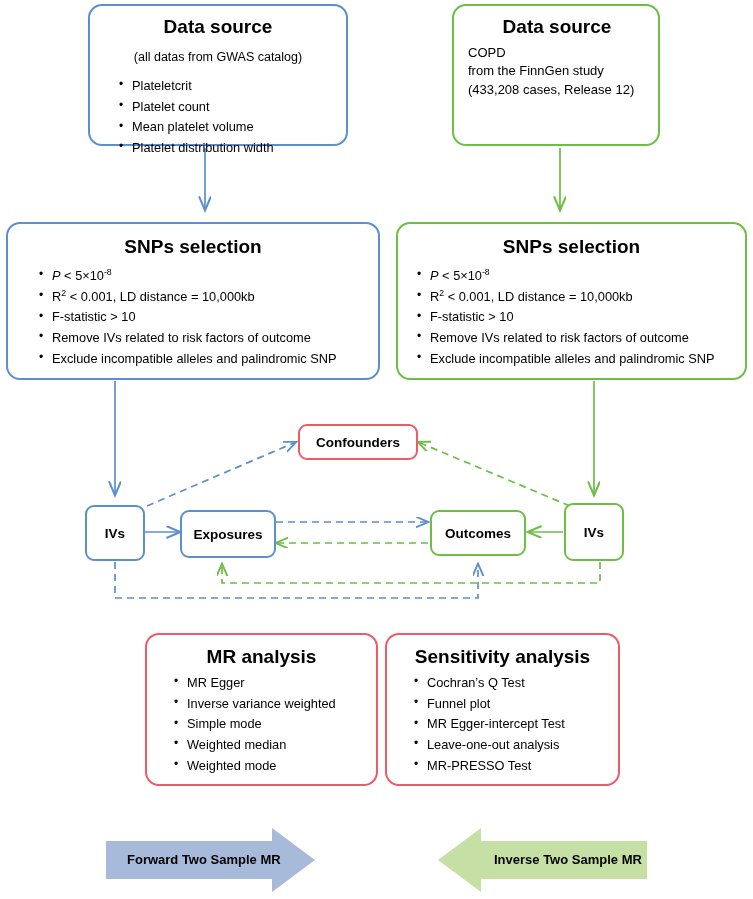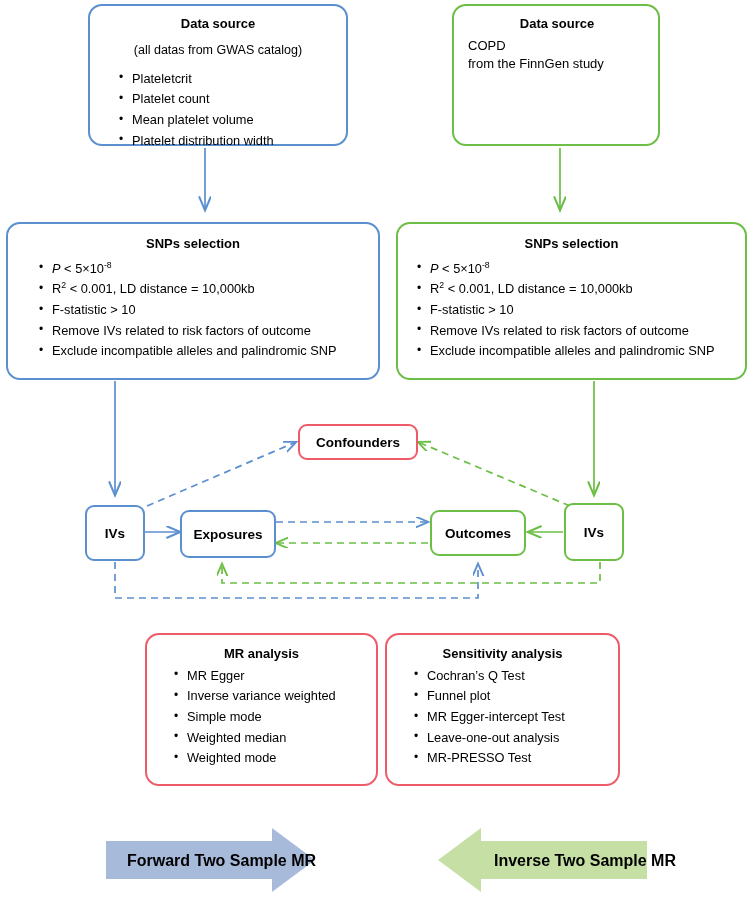--- a/index.html
+++ b/index.html
@@ -35,21 +35,21 @@
     border-radius: 14px;
     border-style: solid;
     border-width: 2px;
   }
   .box.blue   { border-color: #5b8fd0; }
   .box.green  { border-color: #6cbe45; }
   .box.red    { border-color: #ee5a68; }
 
   .box-title {
     font-weight: bold;
-    font-size: 13px;
+    font-size: 19px;
     text-align: center;
     margin: 0;
     line-height: 1.2;
   }
   .box-sub {
     font-size: 12.5px;
     text-align: center;
     margin: 0;
     line-height: 1.2;
   }
@@ -90,21 +90,21 @@
     justify-content: center;
     font-weight: bold;
     font-size: 13.5px;
   }
   .node.blue  { border-color: #5b8fd0; }
   .node.green { border-color: #6cbe45; }
   .node.red   { border-color: #ee5a68; }
   .banner-label {
     position: absolute;
     font-weight: bold;
-    font-size: 16px;
+    font-size: 13px;
     white-space: nowrap;
   }
   sup { font-size: 0.68em; vertical-align: super; line-height: 0; }
   .ital { font-style: italic; }
 </style>
 </head>
 <body>
 
 <div id="canvas">
 
@@ -166,20 +166,21 @@
       <li>Mean platelet volume</li>
       <li>Platelet distribution width</li>
     </ul>
   </div>
 
   <div class="box green" style="left:452px; top:4px; width:208px; height:142px; padding:10px 12px 8px 14px;">
     <p class="box-title">Data source</p>
     <div class="plain-lines" style="margin-top:5px;">
       <p>COPD</p>
       <p>from the FinnGen study</p>
+      <p>(433,208 cases, Release 12)</p>
     </div>
   </div>
 
   <div class="box blue" style="left:6px; top:222px; width:374px; height:158px; padding:12px 10px 8px 10px;">
     <p class="box-title">SNPs selection</p>
     <ul class="bullets" style="margin-top:7px; padding-left:34px;">
       <li><span class="ital">P</span> &lt; 5×10<sup>-8</sup></li>
       <li>R<sup>2</sup> &lt; 0.001, LD distance = 10,000kb</li>
       <li>F-statistic &gt; 10</li>
       <li>Remove IVs related to risk factors of outcome</li>

